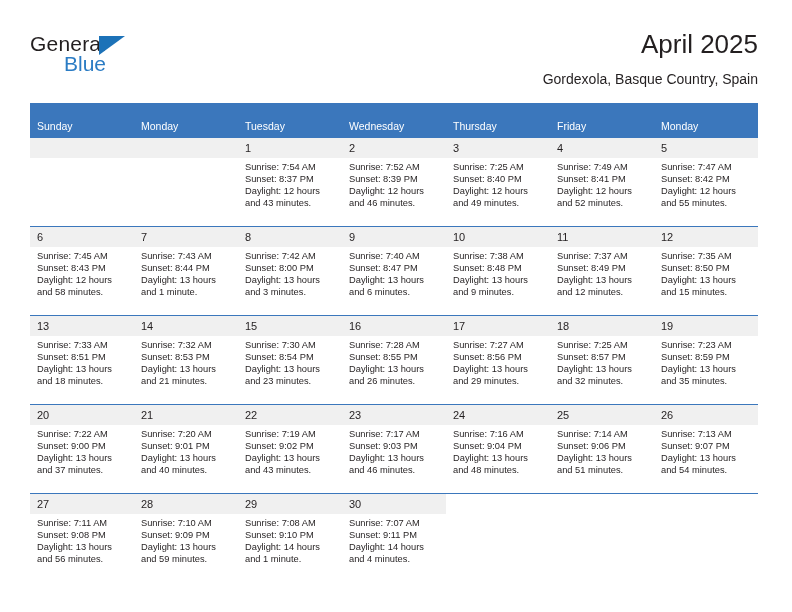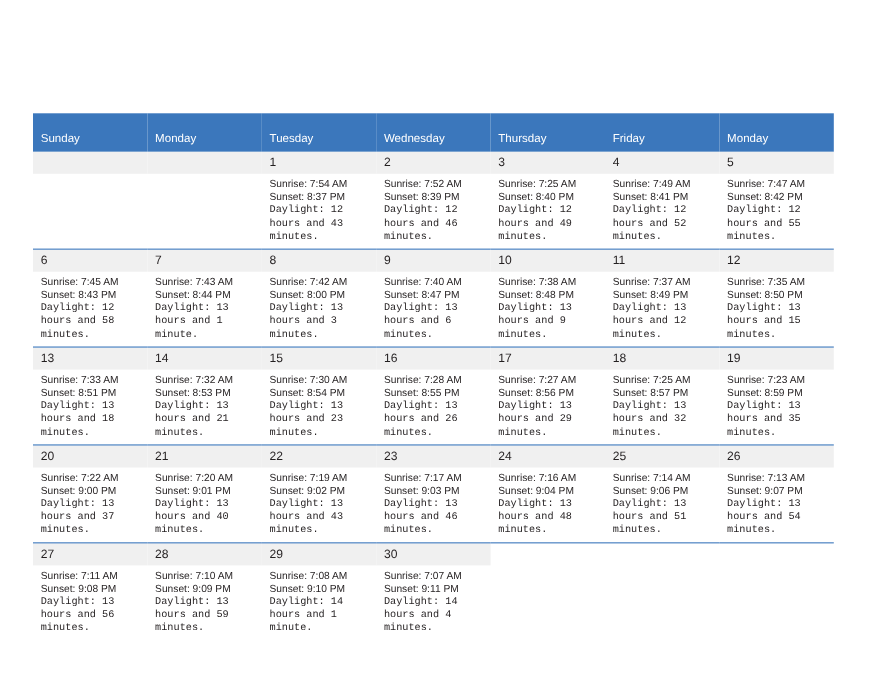--- a/index.html
+++ b/index.html
@@ -131,28 +131,41 @@
     padding: 3px 6px 0 7px;
     font-size: 9.3px;
     line-height: 12.1px;
     color: #231f20;
   }
   .info div {
     white-space: nowrap;
   }
   .info .daylight {
     white-space: normal;
-    font-family: Liberation Mono, monospace;
   }
 </style>
 </head>
 <body>
 
 <div class="page">
 
+  <div class="header">
+
+    <div class="logo">
+      <span class="logo-general">General</span>
+      <span class="logo-triangle"></span>
+      <span class="logo-blue">Blue</span>
+    </div>
+
+    <div class="title-block">
+      <div class="cal-title">April 2025</div>
+      <div class="cal-subtitle">Gordexola, Basque Country, Spain</div>
+    </div>
+
+  </div>
 
   <table class="calendar">
     <thead>
       <tr>
         <th>Sunday</th>
         <th>Monday</th>
         <th>Tuesday</th>
         <th>Wednesday</th>
         <th>Thursday</th>
         <th>Friday</th>

